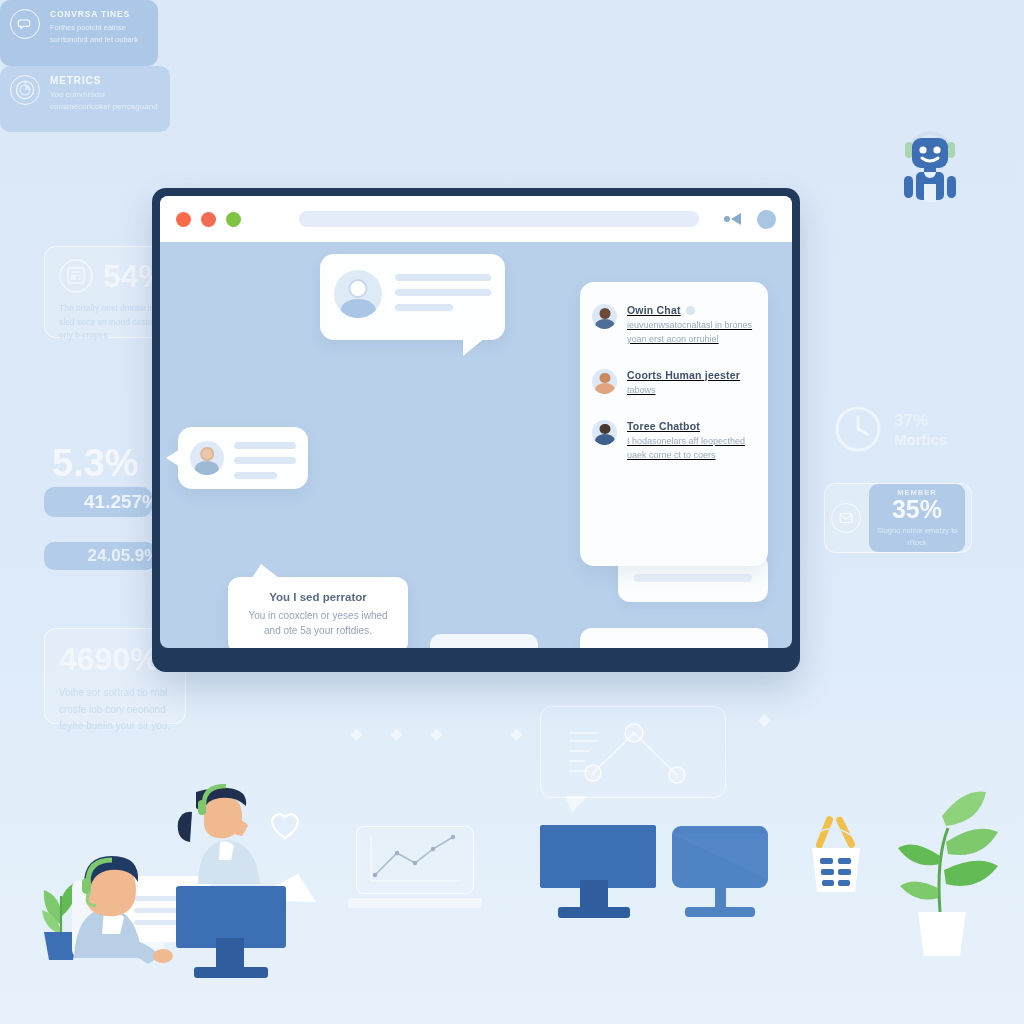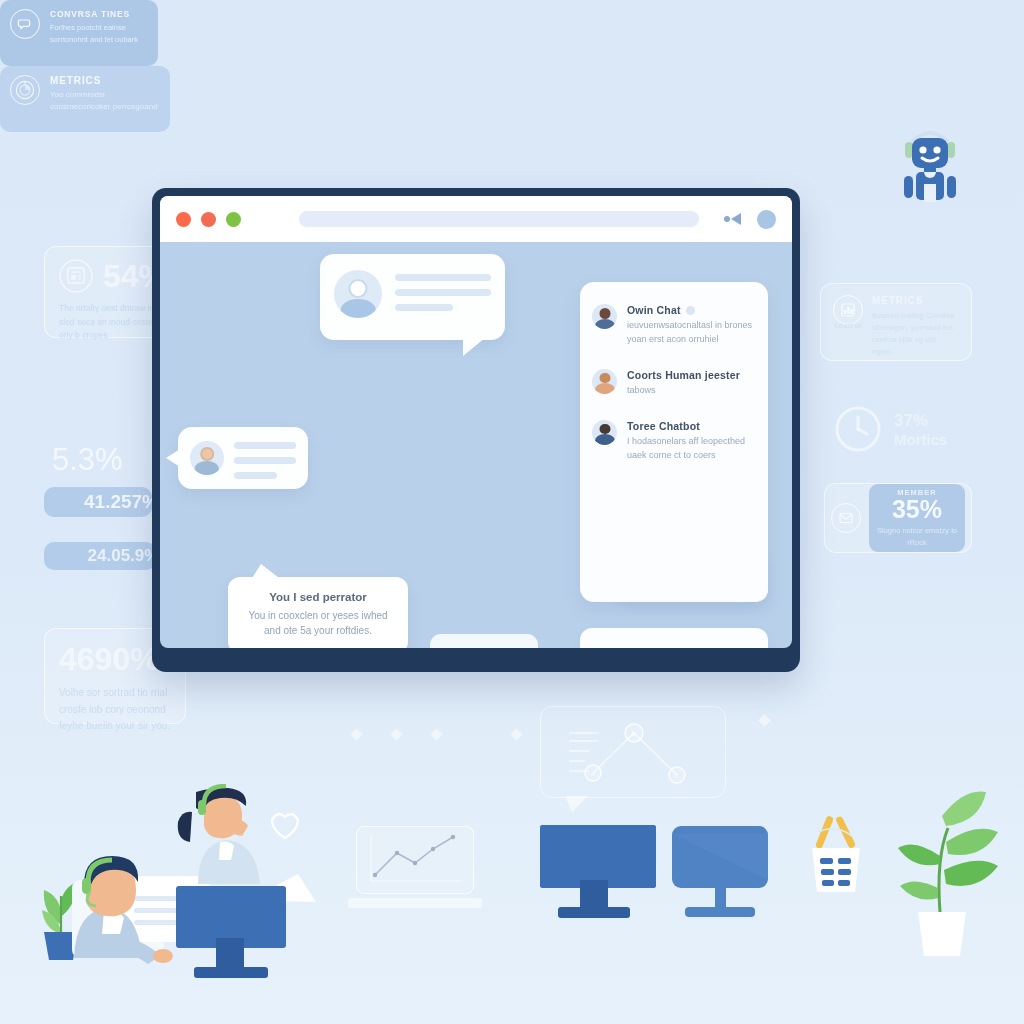--- a/index.html
+++ b/index.html
@@ -106,25 +106,25 @@
     width: 0; height: 0;
     border-left: 9px solid transparent; border-right: 18px solid transparent;
     border-bottom: 14px solid #ffffff;
   }
   .ub-title { font-size: 11.5px; font-weight: bold; color: #5a6b82; margin-bottom: 6px; filter: blur(.45px); }
   .ub-body { font-size: 10px; color: #93a4bb; line-height: 1.45; filter: blur(.5px); }
 
   
   .chat-panel {
     position: absolute; right: 24px; top: 40px;
-    width: 188px; height: 320px;
+    width: 188px; height: 284px;
     background: #fbfdfe; border-radius: 14px;
     box-shadow: 0 8px 18px rgba(60,95,150,.10);
     padding: 22px 14px 14px 12px;
-    display: flex; flex-direction: column; gap: 22px;
+    display: flex; flex-direction: column; gap: 22px; text-decoration: underline;
   }
   .chat-row { display: flex; gap: 10px; align-items: flex-start; }
   .chat-av {
     flex: 0 0 auto; width: 25px; height: 25px; border-radius: 50%;
     position: relative; overflow: hidden; background: #dce8f6;
   }
   .chat-av i { position: absolute; left: 50%; top: 16%; transform: translateX(-50%);
                width: 44%; height: 42%; border-radius: 50%; display: block; }
   .chat-av b { position: absolute; left: 50%; bottom: -10%; transform: translateX(-50%);
                width: 80%; height: 52%; border-radius: 50% 50% 0 0; display: block; }
@@ -168,21 +168,21 @@
     padding-left: 47px;
   }
 
   
   .m54 { left: 44px; top: 246px; width: 138px; height: 92px; padding: 12px 14px; }
   .m54 .hdr { display: flex; align-items: center; gap: 10px; }
   .m54 .big { font-size: 32px; font-weight: bold; color: #f1f6fc; line-height: 1; filter: blur(.3px); }
   .m54 .body { margin-top: 9px; font-size: 8.5px; line-height: 1.6; color: #c6d9ef; filter: blur(.55px); }
 
   .m53 { left: 52px; top: 442px; }
-  .m53 .big { font-size: 31px; font-weight: normal; color: #f4f8fd; filter: blur(.3px); }
+  .m53 .big { font-size: 38px; font-weight: bold; color: #f4f8fd; filter: blur(.3px); }
 
   .m41 { left: 44px; top: 487px; width: 108px; height: 30px;
          display: flex; align-items: center; justify-content: center; }
   .m41 span { font-size: 19px; font-weight: bold; color: #eef5fc; filter: blur(.35px); }
 
   .m24 { left: 44px; top: 542px; width: 112px; height: 28px;
          display: flex; align-items: center; justify-content: center; }
   .m24 span { font-size: 17px; font-weight: bold; color: #e8f1fa; filter: blur(.4px); }
 
   .m4690 { left: 44px; top: 628px; width: 142px; height: 96px; padding: 14px 14px; }
@@ -338,35 +338,20 @@
 
   <div class="mcard solid m24">
     <span>24.05.9%</span>
   </div>
 
   <div class="mcard outline m4690">
     <div class="big">4690%</div>
     <div class="body">Voihe sor sortrad tio rnal crosfe lob cory oeonond feyhe buelin your sir you.</div>
   </div>
 
-  <div class="mcard outline r-met1">
-    <div class="rcard-ico">
-      <svg width="18" height="18" viewBox="0 0 18 18">
-        <rect x="3" y="3" width="12" height="12" rx="1.5" fill="none" stroke="rgba(255,255,255,.8)" stroke-width="1.2"></rect>
-        <rect x="5" y="9" width="2.4" height="4" fill="rgba(255,255,255,.7)"></rect>
-        <rect x="8.2" y="6" width="2.4" height="7" fill="rgba(255,255,255,.7)"></rect>
-        <rect x="11.4" y="8" width="2.4" height="5" fill="rgba(255,255,255,.7)"></rect>
-      </svg>
-    </div>
-    <div>
-      <div class="ttl">METRICS</div>
-      <div class="body">tluspord rnaltng Cornlhot sfhenagon. pormaud tve ceeFos ufilb og cite ngeet.</div>
-    </div>
-    <div class="side">Lead or</div>
-  </div>
 
   <div class="mcard r-clock">
     <svg width="48" height="48" viewBox="0 0 48 48">
       <circle cx="24" cy="24" r="21" fill="none" stroke="rgba(255,255,255,.55)" stroke-width="3"></circle>
       <line x1="24" y1="24" x2="24" y2="12" stroke="rgba(255,255,255,.6)" stroke-width="3" stroke-linecap="round"></line>
       <line x1="24" y1="24" x2="33" y2="29" stroke="rgba(255,255,255,.6)" stroke-width="3" stroke-linecap="round"></line>
     </svg>
     <div class="txt">
       <div class="big">37%</div>
       <div class="sub">Mortics</div>

